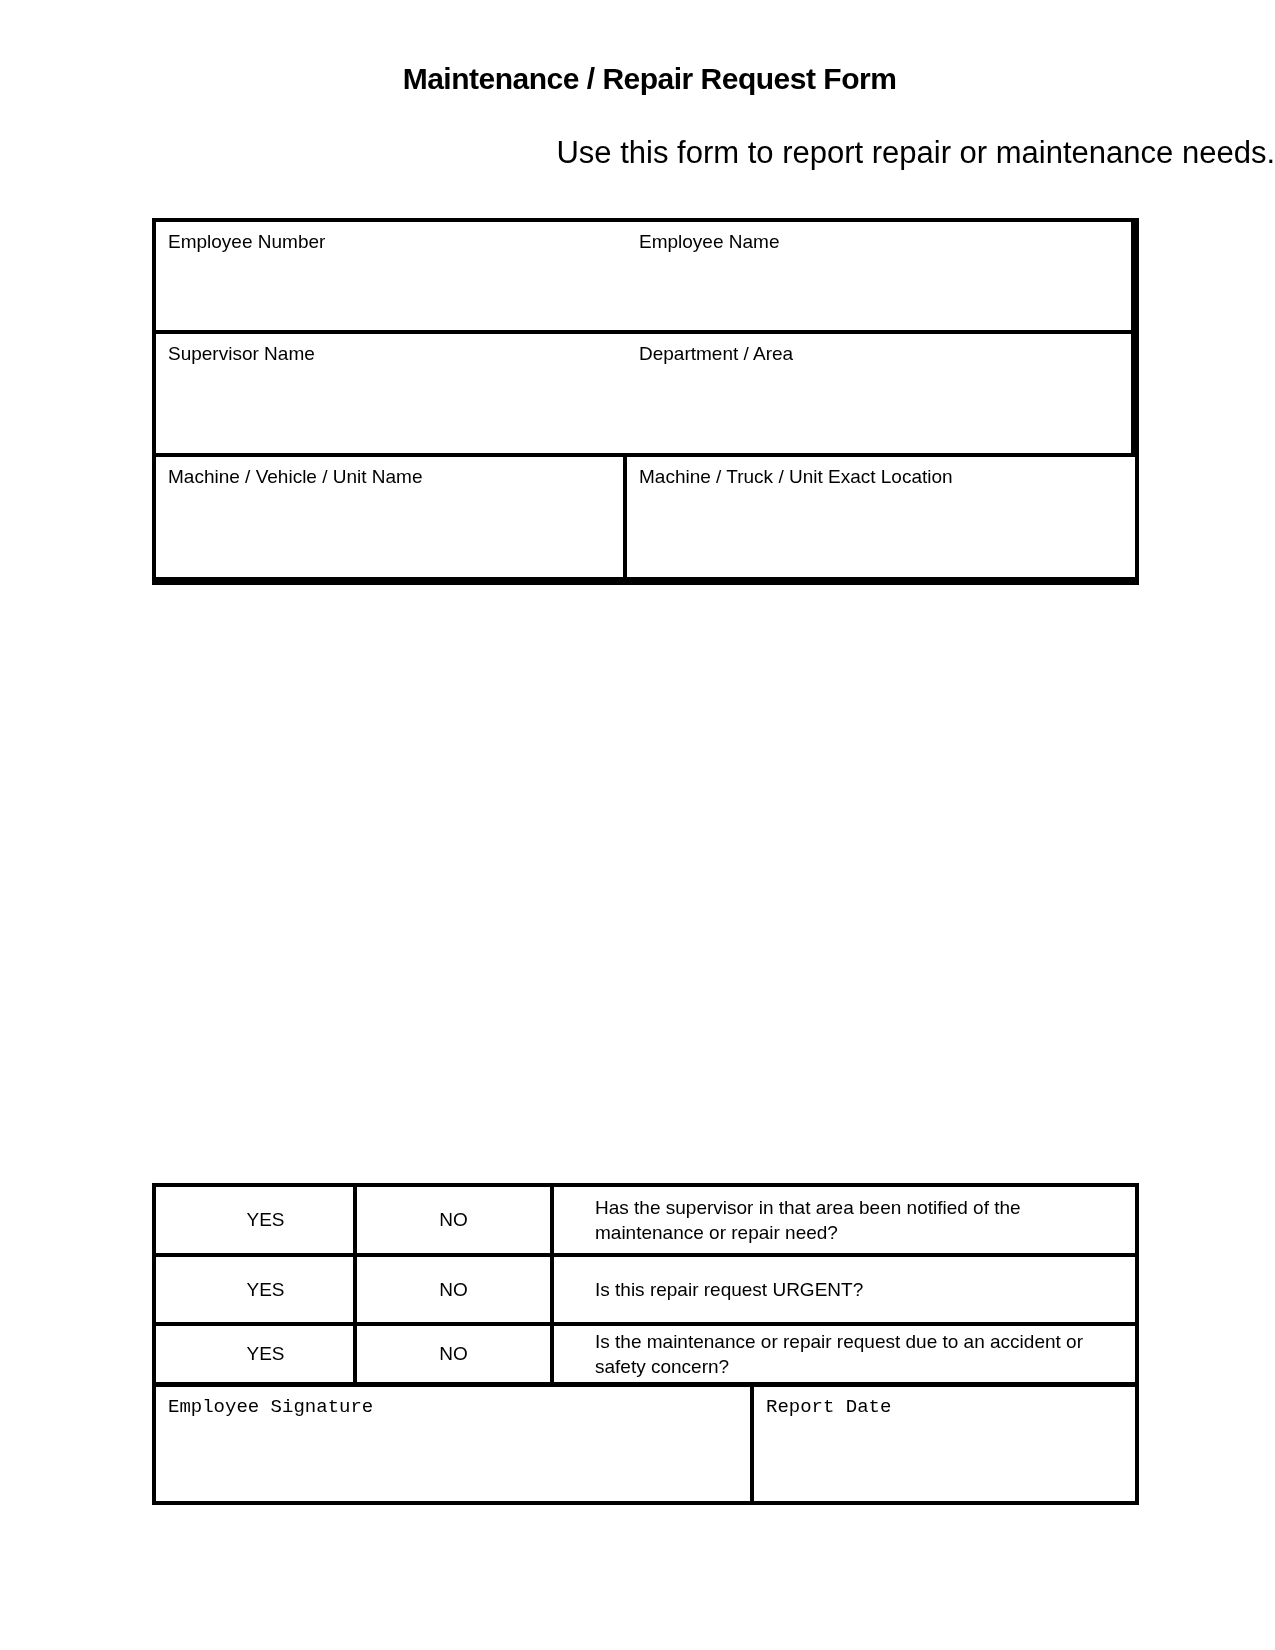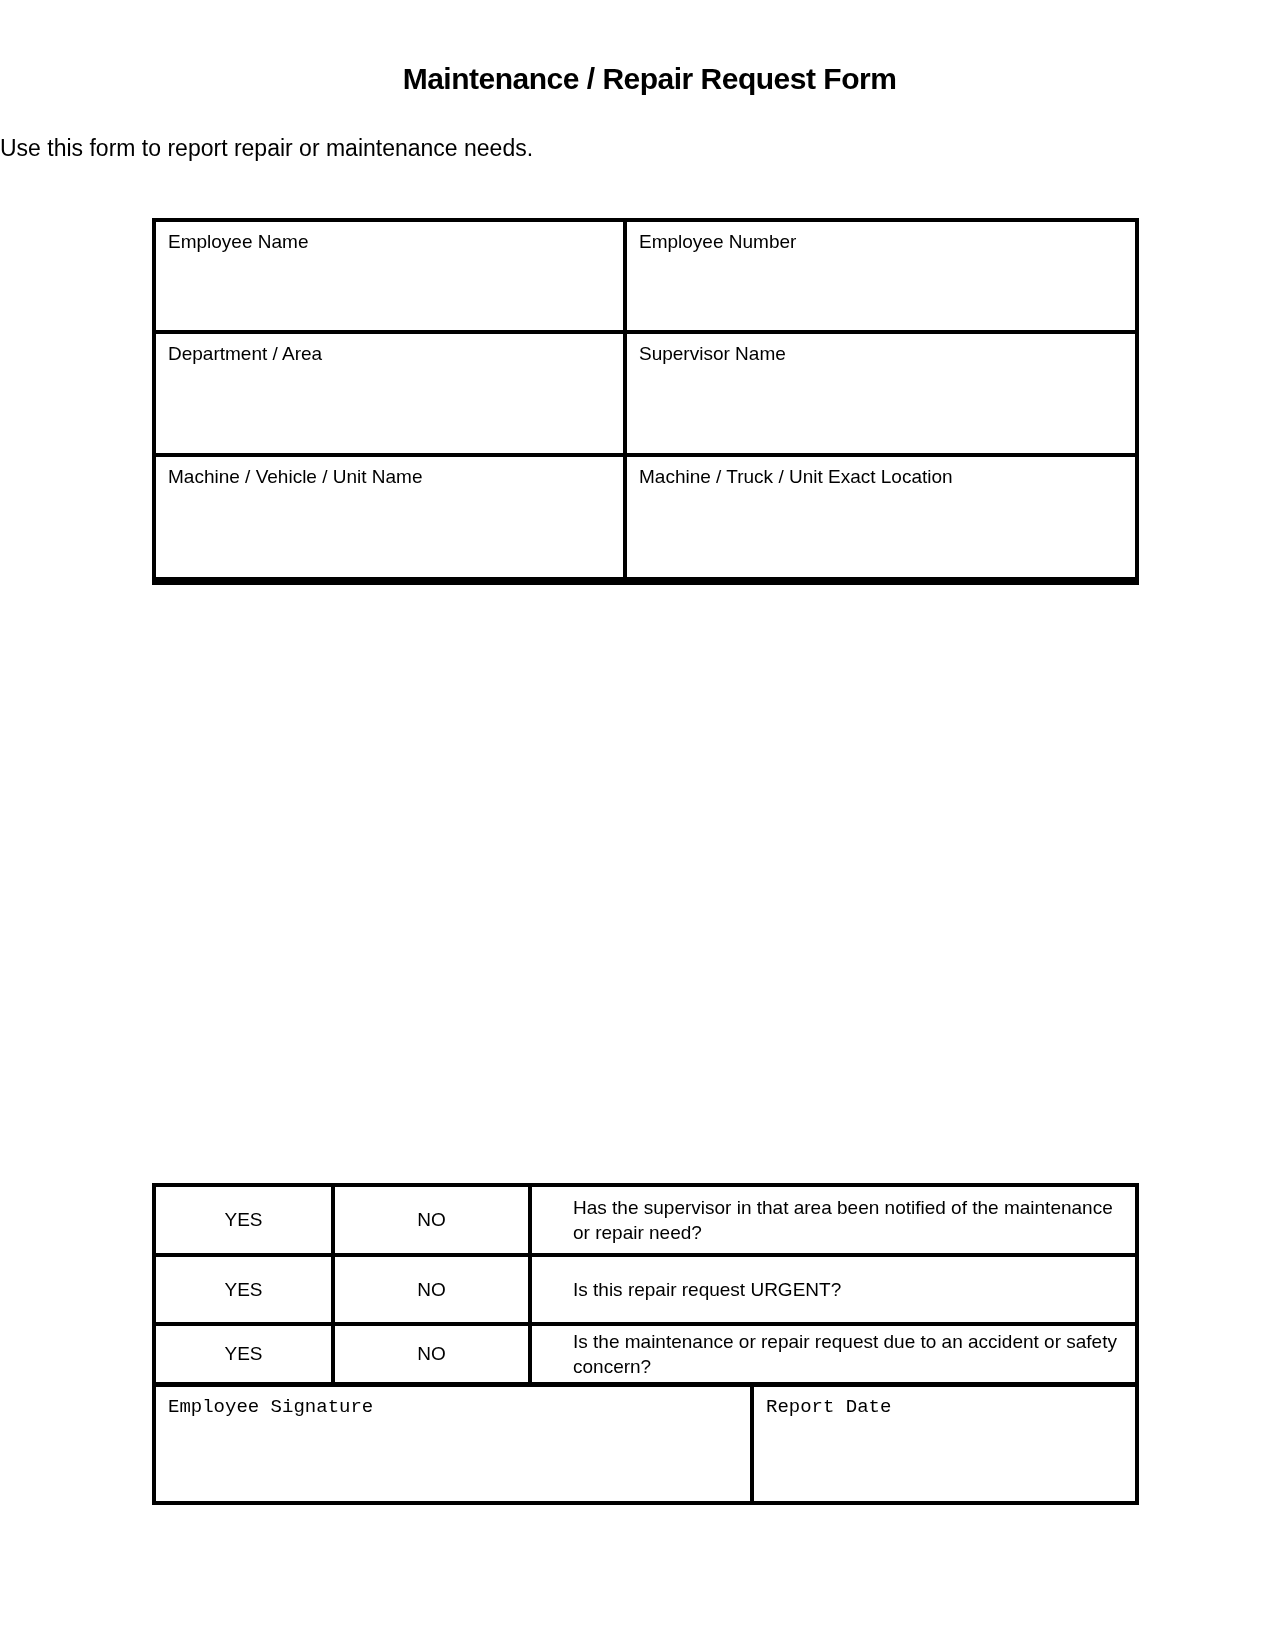--- a/index.html
+++ b/index.html
@@ -12,41 +12,41 @@
   }
   .page{position:absolute;inset:0;background:#fff;}
 
   .title{
     position:absolute;top:62px;left:12px;width:100%;
     text-align:center;font-size:30px;font-weight:bold;
     letter-spacing:-0.5px;line-height:1.1;
   }
   .subtitle{
     position:absolute;top:136px;left:0;width:100%;
-    text-align:left;font-size:23px;font-weight:400;line-height:1.1;
+    text-align:right;font-size:31px;font-weight:400;line-height:1.1;
   }
 
   .tbl{position:absolute;left:152px;width:987px;border:4px solid #000;box-sizing:border-box;background:#fff;}
   .main-table{top:218px;}
   .row{display:grid;grid-template-columns:471px 1fr;border-bottom:4px solid #000;}
   .row.r1{height:108px;}
   .row.r2{height:119px;}
   .row.r3{height:120px;}
   .cell{box-sizing:border-box;padding:8px 12px;font-size:19px;line-height:1.25;}
   .cell.left{border-right:4px solid #000;}
 
   .describe{height:561px;box-sizing:border-box;position:relative;}
   .describe-label{padding:9px 12px 0 12px;font-size:19px;}
   .write-lines{margin-top:0;}
   .write-line{box-sizing:border-box;border-bottom:5px solid #000;margin-right:4px;}
   .write-line.first{height:65px;}
   .write-line.rest{height:68px;}
 
   .yn-table{top:1183px;}
-  .yn-row{display:grid;grid-template-columns:179px 197px 1fr;border-bottom:4px solid #000;}
+  .yn-row{display:grid;grid-template-columns:179px 197px 1fr;border-bottom:4px solid #000;padding-left:22px;}
   .yn-row:last-child{border-bottom:none;}
   .yn-row.q1{height:66px;}
   .yn-row.q2{height:65px;}
   .yn-row.q3{height:56px;}
   .yn-cell{box-sizing:border-box;display:flex;align-items:center;justify-content:center;
     font-size:19px;}
   .yn-cell.opt{border-right:4px solid #000;}
   .yn-cell.question{justify-content:flex-start;text-align:left;padding:3px 14px;line-height:1.32;margin-left:27px;}
 
   .sig-table{top:1383px;height:122px;display:grid;grid-template-columns:598px 1fr;}
@@ -56,33 +56,33 @@
 </head>
 <body>
 
 <div class="page">
 
   <div class="title">Maintenance / Repair Request Form</div>
   <div class="subtitle">Use this form to report repair or maintenance needs.</div>
 
   <div class="tbl main-table">
     <div class="row r1">
+      <div class="cell">
+        <span>Employee Number</span>
+      </div>
       <div class="cell left">
         <span>Employee Name</span>
       </div>
-      <div class="cell">
-        <span>Employee Number</span>
-      </div>
     </div>
     <div class="row r2">
+      <div class="cell">
+        <span>Supervisor Name</span>
+      </div>
       <div class="cell left">
         <span>Department / Area</span>
-      </div>
-      <div class="cell">
-        <span>Supervisor Name</span>
       </div>
     </div>
     <div class="row r3">
       <div class="cell left">
         <span>Machine / Vehicle / Unit Name</span>
       </div>
       <div class="cell">
         <span>Machine / Truck / Unit Exact Location</span>
       </div>
     </div>

